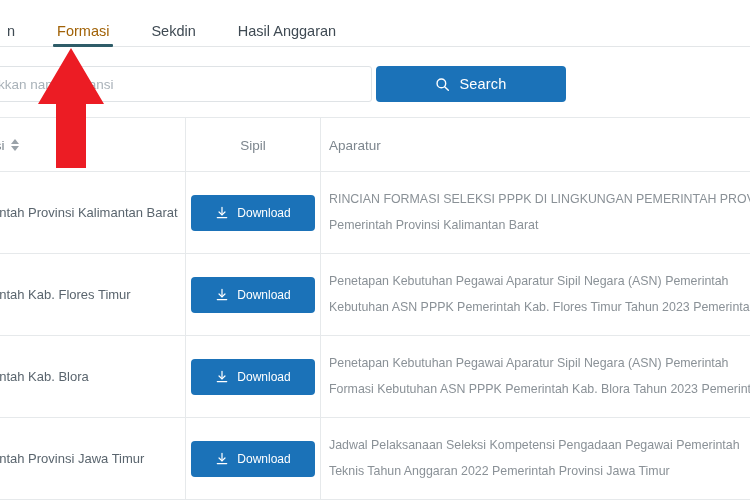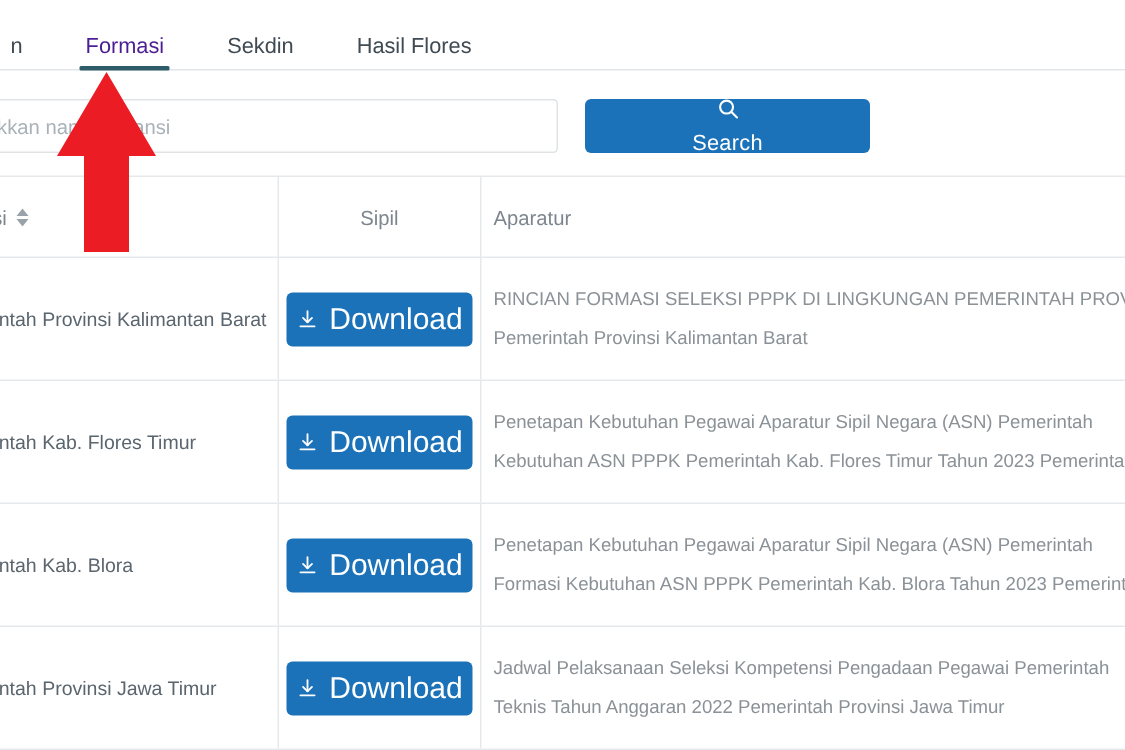--- a/index.html
+++ b/index.html
@@ -41,21 +41,21 @@
     font-size: 14.5px;
     line-height: 18px;
     color: #3f4a53;
     white-space: nowrap;
     cursor: pointer;
     background: transparent;
     border: 0;
     font-family: "Liberation Sans", sans-serif;
   }
   .tab.active {
-    color: #4c1d95;
+    color: #a16207;
   }
   .tab.active::after {
     content: "";
     position: absolute;
     left: 17px; right: 17px;
     bottom: 0;
     height: 3px;
     background: #2e5c68;
     border-radius: 1px;
   }
@@ -76,35 +76,34 @@
     padding: 0 12px;
     font-size: 13.5px;
     color: #53606a;
     font-family: "Liberation Sans", sans-serif;
     outline: none;
   }
   .search-input::placeholder { color: #a9b2b9; }
 
   .search-button {
     position: absolute;
-    left: 390px; top: 66px;
+    left: 376px; top: 66px;
     width: 190px; height: 36px;
     background: #1b72b8;
     border: none;
     border-radius: 4px;
     color: #ffffff;
     font-size: 14.5px;
     font-family: "Liberation Sans", sans-serif;
     cursor: pointer;
     display: flex;
     align-items: center;
     justify-content: center;
     gap: 9px;
     letter-spacing: .2px;
-    flex-direction: column;
   }
   .search-button .lbl { line-height: 1; }
 
   
   .table {
     position: absolute;
     left: 0; top: 117px;
     width: 750px;
   }
   .thead {
@@ -170,21 +169,21 @@
     overflow: hidden;
   }
   .desk-line { line-height: 1.1; }
 
   .download-button {
     width: 124px; height: 36px;
     background: #1b72b8;
     border: none;
     border-radius: 4px;
     color: #ffffff;
-    font-size: 20px;
+    font-size: 12px;
     font-family: "Liberation Sans", sans-serif;
     cursor: pointer;
     display: flex;
     align-items: center;
     justify-content: center;
     gap: 8px;
   }
   .download-button .lbl { line-height: 1; }
 
   .sort-icon {
@@ -216,21 +215,21 @@
 </head>
 <body>
 
 <div id="page">
 
   <div class="tabbar">
     <div class="tabs">
       <button class="tab">n</button>
       <button class="tab active">Formasi</button>
       <button class="tab">Sekdin</button>
-      <button class="tab">Hasil Flores</button>
+      <button class="tab">Hasil Anggaran</button>
     </div>
   </div>
 
   <div class="searchrow">
     <input class="search-input" type="text" placeholder="Masukkan nama instansi" style="">
   </div>
 
   <button class="search-button">
     <span style="display:flex;align-items:center;">
       <svg width="15" height="15" viewBox="0 0 16 16" fill="none" stroke="#ffffff" stroke-width="1.5">

